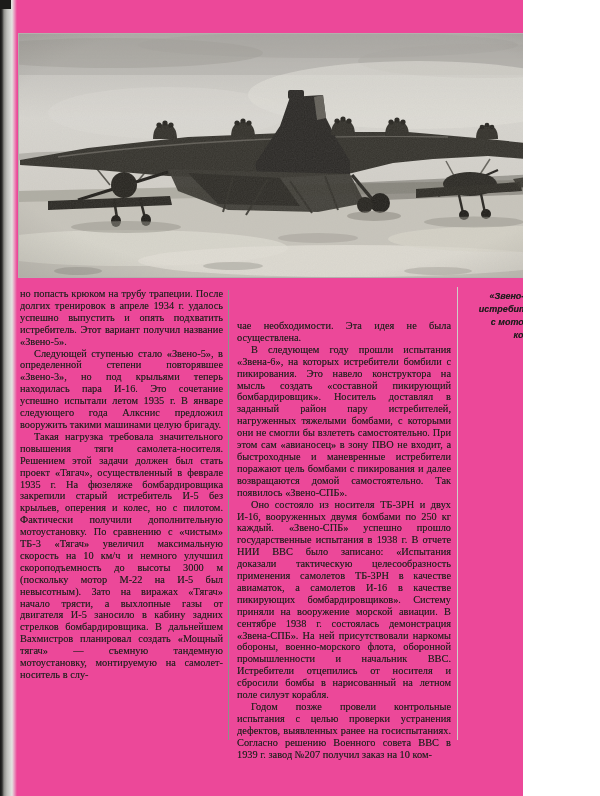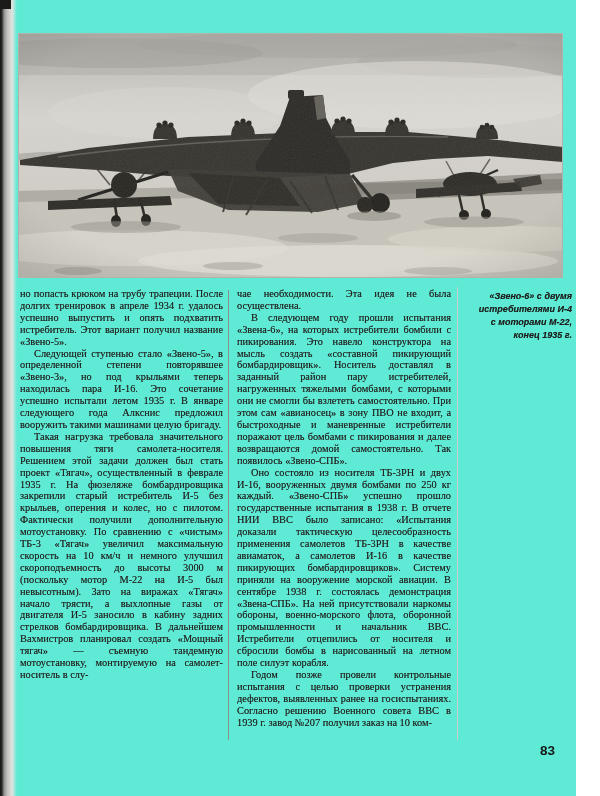--- a/index.html
+++ b/index.html
@@ -1,36 +1,36 @@
 <!DOCTYPE html>
 <html><head>
 <meta charset="utf-8">
 <style>
   * { margin:0; padding:0; box-sizing:border-box; }
   html,body { background:#ffffff; }
   body { width:600px; height:796px; position:relative; }
   .page {
-    position:relative; width:576px; height:796px;
-    background:#5eead4; overflow:hidden;
+    position:relative; width:523px; height:796px;
+    background:#ec4899; overflow:hidden;
     font-family:"Liberation Serif", serif;
   }
   .spine {
     position:absolute; left:0; top:0; width:17px; height:796px;
     background:linear-gradient(90deg,#141414 0px,#2d2d2b 2px,#8f8f8b 4px,#bdbdb9 7px,#e4e4e1 12px,rgba(252,252,250,0) 17px);
   }
   .spine-corner {
     position:absolute; left:0; top:0; width:11px; height:9px; background:#1b1b1a;
   }
   .photo-wrap {
     position:absolute; left:18px; top:33px; width:545px; height:245px;
     box-shadow:0 0 0 1px #b8b6b1 inset;
   }
   .col { position:absolute; top:288px; }
   .col-left  { left:20px;  width:203px; }
-  .col-right { left:237px; width:214px; }
+  .col-right { left:237px; width:214px;margin-top:32px; }
   .col p {
     font-size:10.35px; line-height:11.9px; text-align:justify;
     color:#232220; text-indent:14px;
     text-shadow:0 0 .3px rgba(30,28,25,.55);
   }
   .col p.cont { text-indent:0; }
   .rule-mid {
     position:absolute; left:228px; top:290px; width:1px; height:450px;
     background:#8e8e8a;
   }

